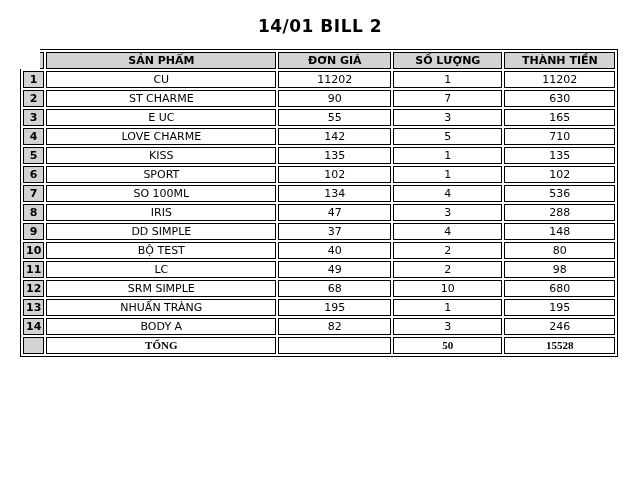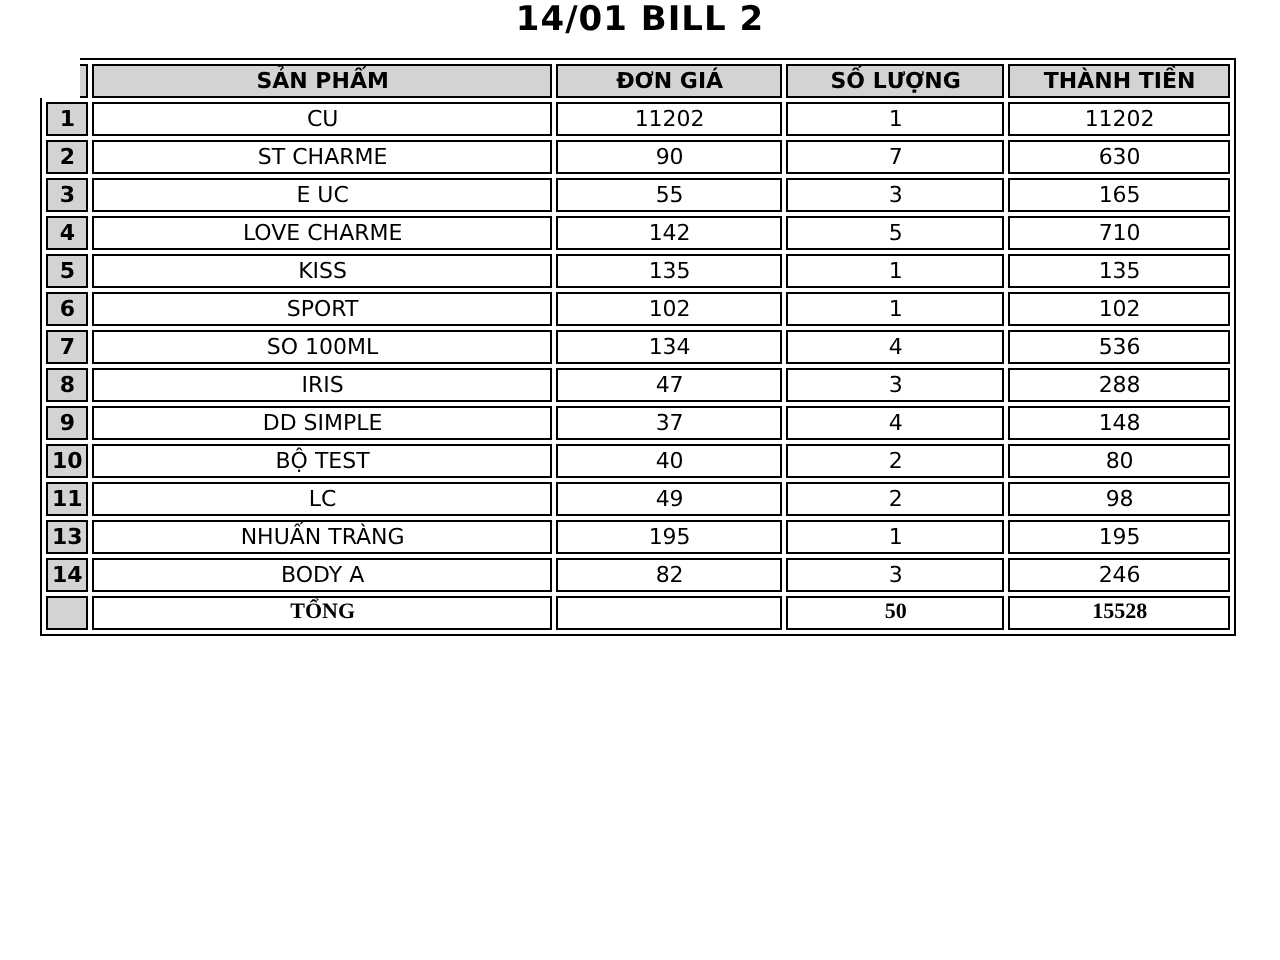--- a/index.html
+++ b/index.html
@@ -11,31 +11,31 @@
     font-family: "DejaVu Sans", sans-serif;
     color: #000000;
   }
   .page {
     width: 640px;
     height: 480px;
     position: relative;
     overflow: hidden;
   }
   .title {
-    margin-top: 0;
+    margin-top: 16px;
     width: 640px;
     text-align: center;
     font-size: 17px;
     font-weight: bold;
     letter-spacing: 0.5px;
   }
   .table-wrap {
     position: absolute;
     left: 20px;
-    top: 29px;
+    top: 49px;
     display: inline-block;
   }
   table.bill {
     border-collapse: separate;
     border-spacing: 2px;
     border: 1px solid #000000;
     background: #ffffff;
   }
   table.bill th, table.bill td {
     border: 1px solid #000000;
@@ -171,20 +171,27 @@
         <td>80</td>
       </tr>
       <tr>
         <td class="num">11</td>
         <td>LC</td>
         <td>49</td>
         <td>2</td>
         <td>98</td>
       </tr>
       <tr>
+        <td class="num">12</td>
+        <td>SRM SIMPLE</td>
+        <td>68</td>
+        <td>10</td>
+        <td>680</td>
+      </tr>
+      <tr>
         <td class="num">13</td>
         <td>NHUẤN TRÀNG</td>
         <td>195</td>
         <td>1</td>
         <td>195</td>
       </tr>
       <tr>
         <td class="num">14</td>
         <td>BODY A</td>
         <td>82</td>

